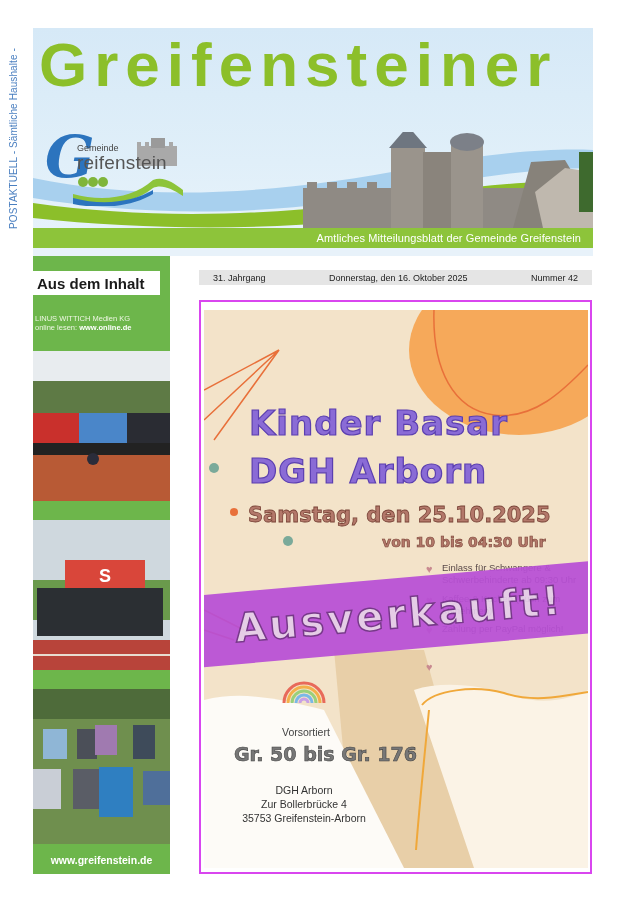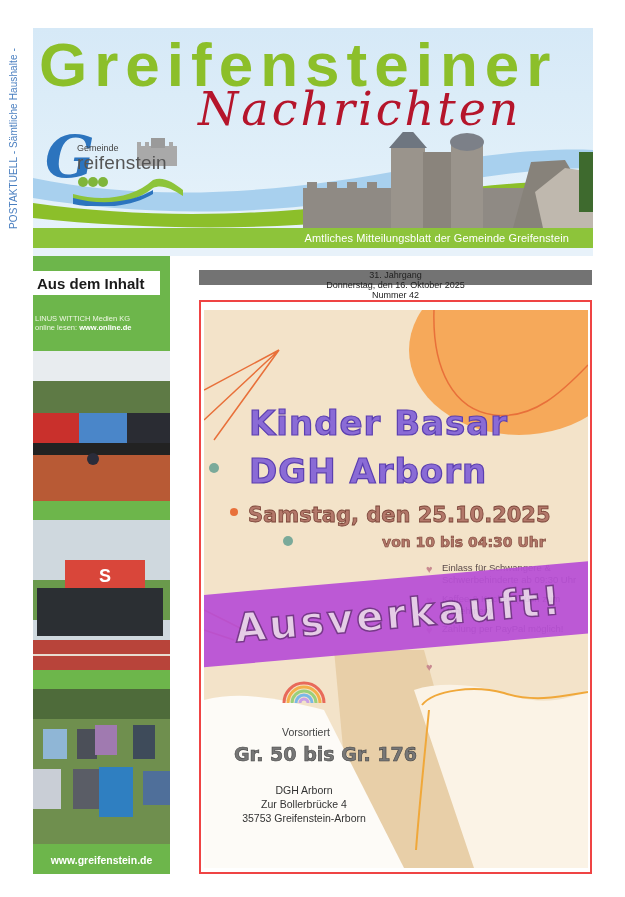--- a/index.html
+++ b/index.html
@@ -47,21 +47,21 @@
   }
   .logo-castle {
     position: absolute; left: 90px; top: 8px; width: 46px; height: 32px;
   }
   .castle {
     position: absolute; right: 0; top: 104px; width: 290px; height: 96px;
   }
   .subtitle-bar {
     position: absolute; left: 0; top: 200px; width: 560px; height: 20px;
     background: #8dc43a; color: #fff; font-size: 11px;
-    display: flex; align-items: center; justify-content: flex-end; padding-right: 24px;
+    display: flex; align-items: center; justify-content: flex-end; padding-right: 12px;
     font-family: "Liberation Sans", sans-serif; letter-spacing: 0.1px;
   }
   .below-bar {
     position: absolute; left: 33px; top: 250px; width: 560px; height: 6px; background: #e8f2fa;
   }
 
   
   .sidebar {
     position: absolute; left: 33px; top: 256px; width: 137px; height: 618px;
     background: #6db64b;
@@ -76,28 +76,28 @@
   .photo { position: absolute; left: 0; width: 137px; overflow: hidden; }
   .photo svg { display: block; }
   .site-url {
     position: absolute; left: 0; bottom: 8px; width: 137px; text-align: center;
     font-size: 10.5px; font-weight: bold; color: #ffffff;
   }
 
   
   .info-bar {
     position: absolute; left: 199px; top: 270px; width: 393px; height: 15px;
-    background: #737373; display: flex; align-items: center; justify-content: space-between;
-    padding: 0 14px; font-size: 9px; color: #222; flex-direction: column;
+    background: #e5e5e5; display: flex; align-items: center; justify-content: space-between;
+    padding: 0 14px; font-size: 9px; color: #222;
   }
 
   
   .poster-frame {
     position: absolute; left: 199px; top: 300px; width: 393px; height: 574px;
-    border: 2px solid #ef4444; background: #ffffff;
+    border: 2px solid #d946ef; background: #ffffff;
   }
   .poster {
     position: absolute; left: 3px; top: 8px; width: 384px; height: 558px;
     background: #f3e3c9; overflow: hidden;
   }
   .poster-bg { position: absolute; left: 0; top: 0; width: 384px; height: 558px; }
   .p-title {
     position: absolute; left: 45px; font-family: "DejaVu Sans", sans-serif; font-weight: bold;
     color: #8a6bd6; -webkit-text-stroke: 1.2px #5b3fb0; line-height: 1; letter-spacing: 1px;
   }
@@ -137,21 +137,20 @@
 <div class="side-label">
   <span>POSTAKTUELL - Sämtliche Haushalte -</span>
 </div>
 
 <div class="masthead">
   <svg class="wave-svg" viewBox="0 0 560 222">
     <path d="M0 150 C120 175 250 165 380 140 C460 124 520 120 560 122 L560 140 C500 140 440 150 380 162 C250 188 120 190 0 170 Z" fill="#a8d0ee"></path>
     <path d="M0 175 C140 195 280 185 400 165 C470 154 530 152 560 154 L560 166 C520 166 460 172 400 182 C280 202 140 205 0 190 Z" fill="#8cbf2a"></path>
   </svg>
   <div class="title-main">Greifensteiner</div>
-  <div class="title-script">Nachrichten</div>
 
   <div class="logo">
     <div class="logo-g">G</div>
     <svg class="logo-castle" viewBox="0 0 46 32">
       <rect x="4" y="10" width="40" height="20" fill="#a9a9a9"></rect>
       <rect x="18" y="2" width="14" height="10" fill="#9a9a9a"></rect>
       <rect x="4" y="6" width="4" height="4" fill="#a9a9a9"></rect>
         <rect x="12" y="6" width="4" height="4" fill="#a9a9a9"></rect>
       <rect x="36" y="6" width="4" height="4" fill="#a9a9a9"></rect>
     </svg>

